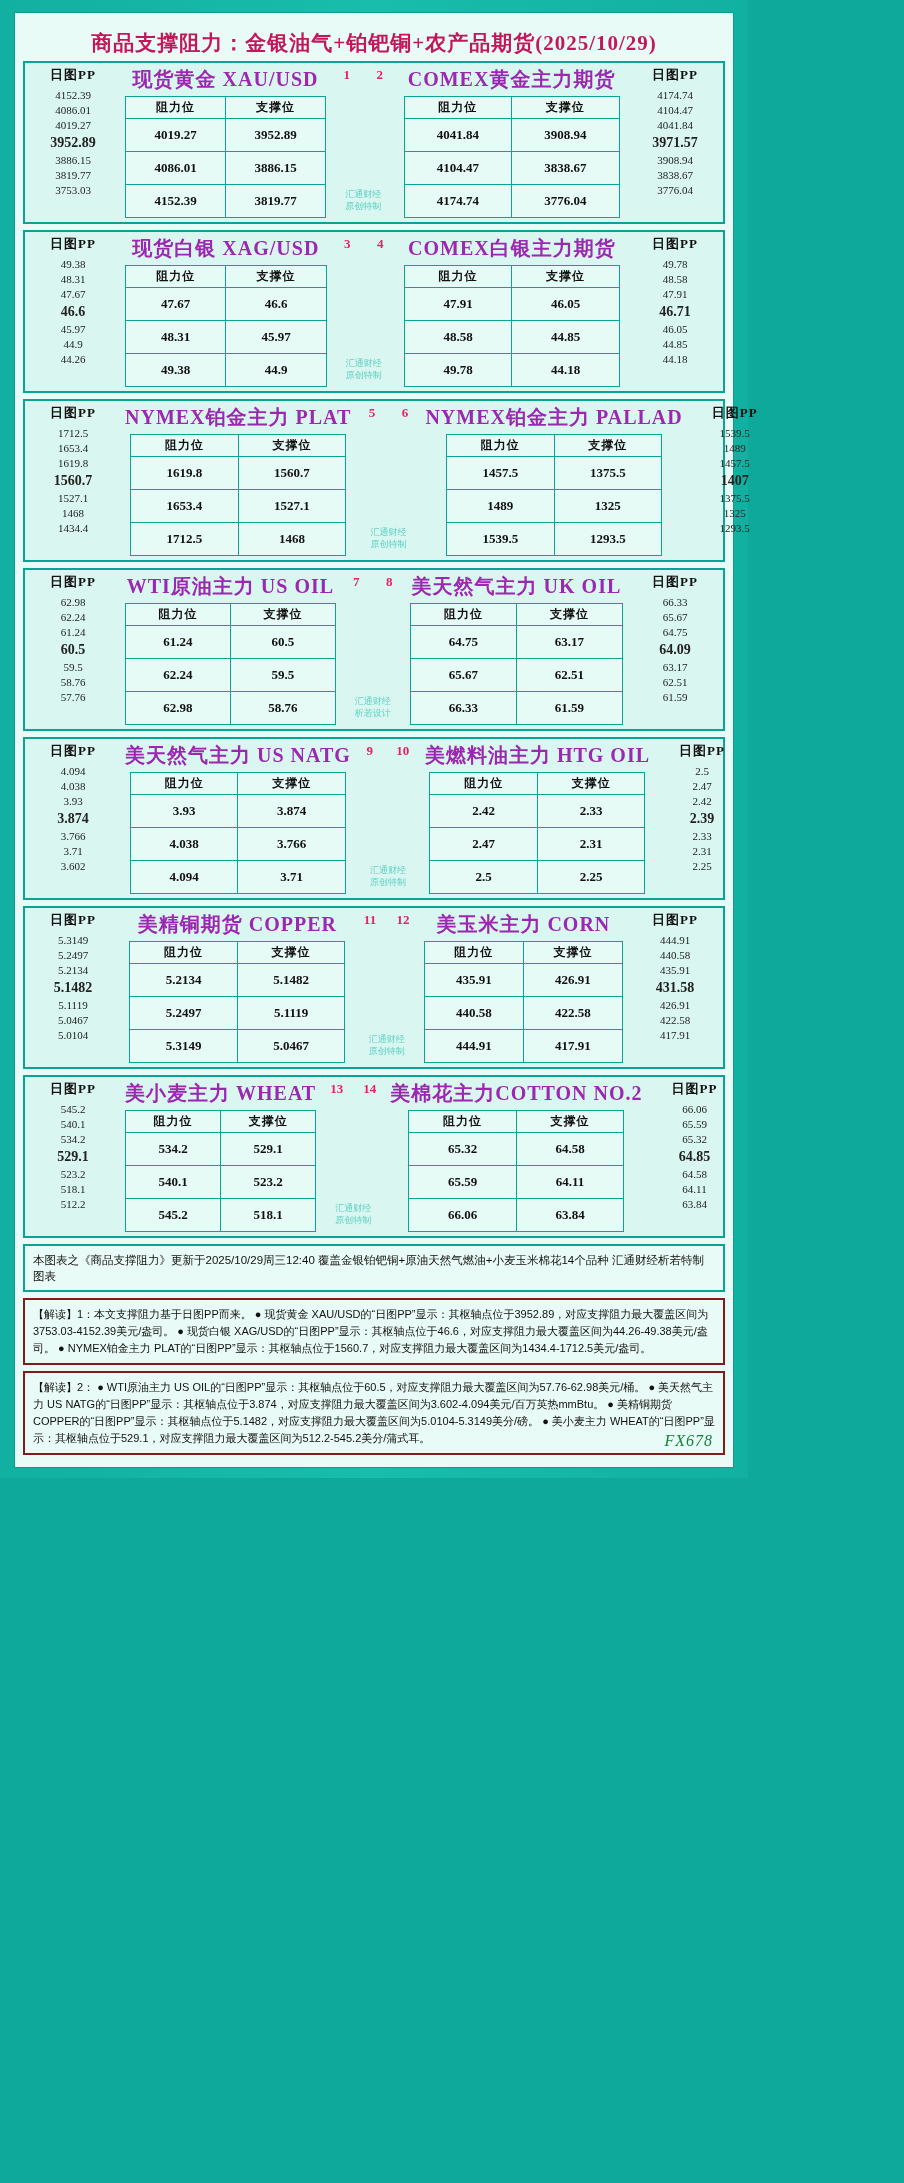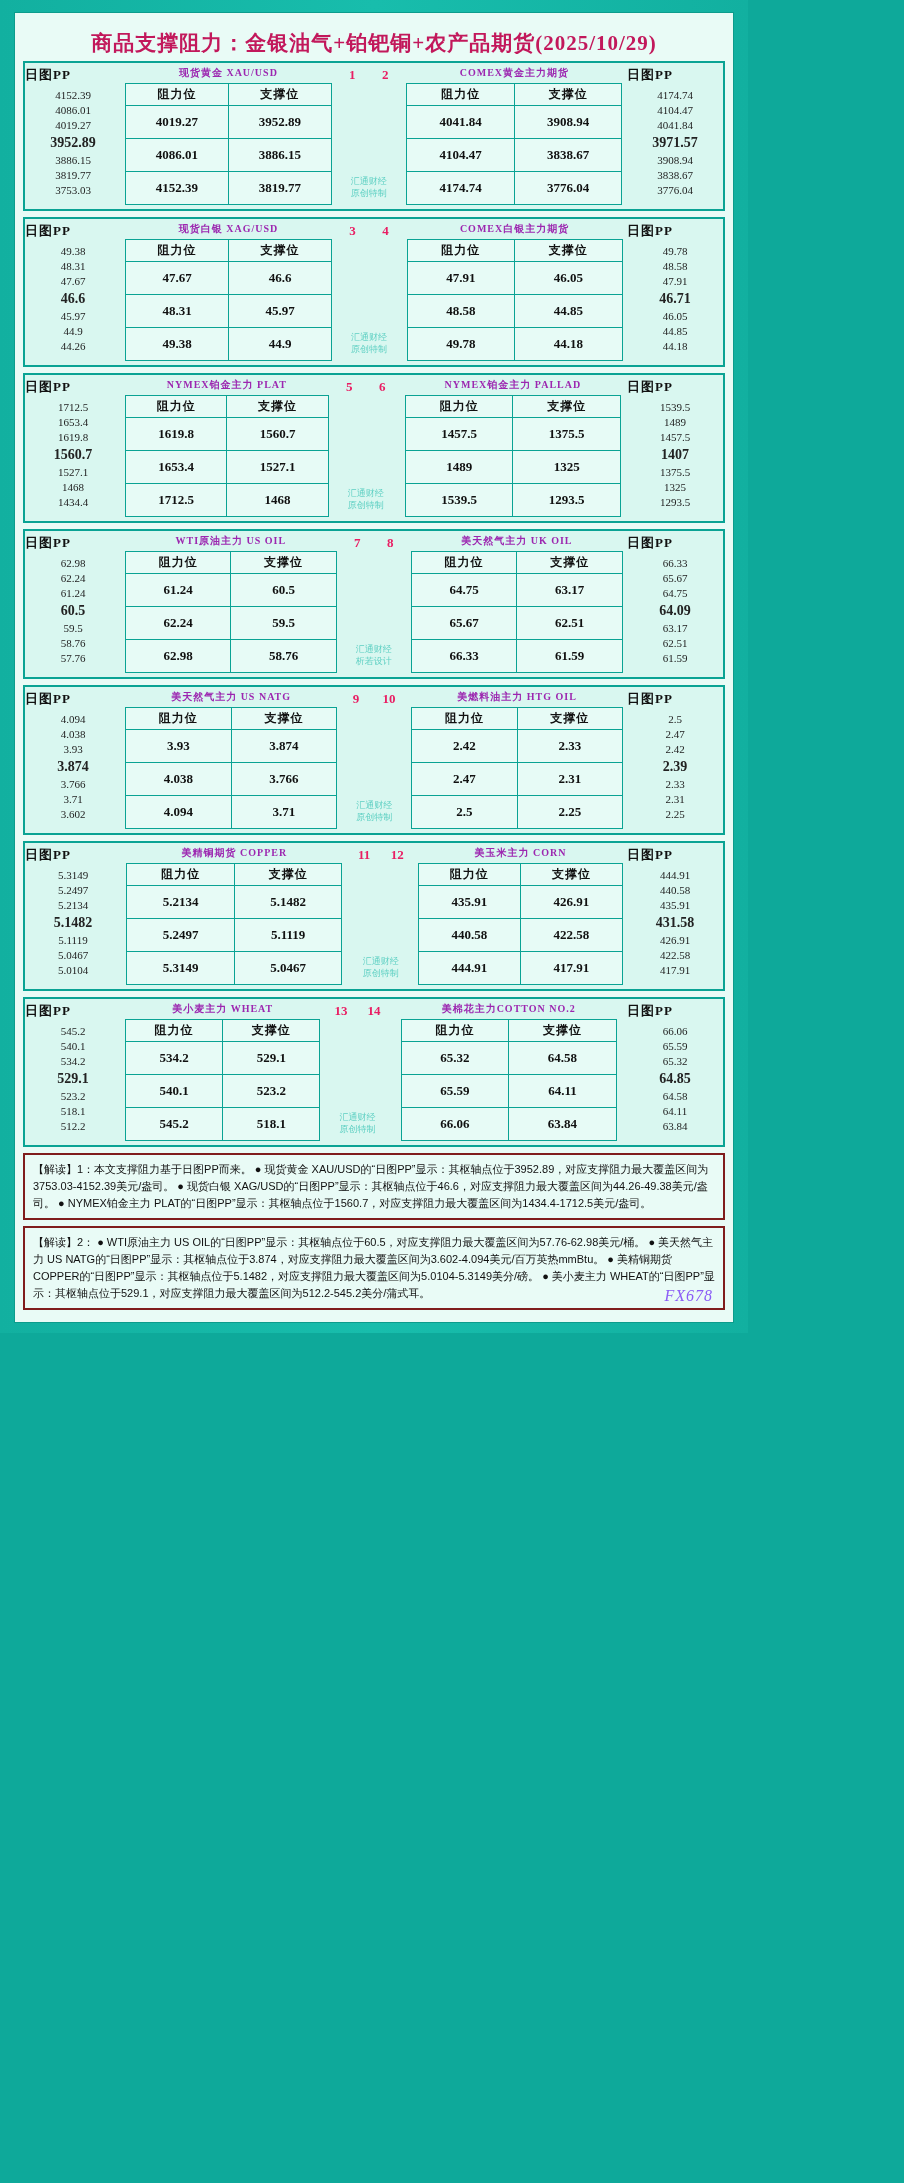--- a/index.html
+++ b/index.html
@@ -39,20 +39,21 @@
     border: 2px solid #0aa394;
     background: #d9f7f0;
     margin-bottom: 6px;
   }
   .block-inner { display: flex; width: 100%; }
   .side-col {
     width: 96px;
     flex: 0 0 96px;
     display: flex;
     flex-direction: column;
+    align-items: center;
     padding: 3px 0 4px 0;
   }
   .side-head {
     font-size: 13px;
     font-weight: bold;
     font-family: "Liberation Serif", serif;
     margin-bottom: 4px;
     letter-spacing: 1px;
   }
   .side-val {
@@ -68,21 +69,21 @@
     line-height: 20px;
   }
   .mid-col {
     flex: 1 1 auto;
     display: flex;
     flex-direction: column;
     align-items: center;
     padding: 3px 4px 4px 4px;
   }
   .inst-name {
-    font-size: 10px;
+    font-size: 20px;
     font-weight: bold;
     color: #9c27b0;
     font-family: "Liberation Serif", serif;
     letter-spacing: 1px;
     margin-bottom: 3px;
     white-space: nowrap;
   }
   table.lv {
     border-collapse: collapse;
     width: 100%;
@@ -148,21 +149,21 @@
     font-size: 11px;
     line-height: 17px;
     margin-bottom: 6px;
     position: relative;
   }
   .fx-mark {
     position: absolute;
     right: 10px;
     bottom: 4px;
     font-size: 16px;
-    color: #8b5cf6;
+    color: #15803d;
     font-family: "Liberation Serif", serif;
     font-style: italic;
     letter-spacing: 1px;
   }
 </style>
 </head>
 <body>
 
 <div class="page">
   <div class="sheet">
@@ -753,20 +754,21 @@
               <div class="side-val">65.32</div>
               <div class="side-val big">64.85</div>
               <div class="side-val">64.58</div>
               <div class="side-val">64.11</div>
               <div class="side-val">63.84</div>
             </div>
           </div>
         </div>
       </div>
 
+    <div class="footer-box">本图表之《商品支撑阻力》更新于2025/10/29周三12:40  覆盖金银铂钯铜+原油天然气燃油+小麦玉米棉花14个品种  汇通财经析若特制图表</div>
 
     <div class="note-box">【解读】1：本文支撑阻力基于日图PP而来。 ● 现货黄金 XAU/USD的“日图PP”显示：其枢轴点位于3952.89，对应支撑阻力最大覆盖区间为3753.03-4152.39美元/盎司。 ● 现货白银 XAG/USD的“日图PP”显示：其枢轴点位于46.6，对应支撑阻力最大覆盖区间为44.26-49.38美元/盎司。 ● NYMEX铂金主力 PLAT的“日图PP”显示：其枢轴点位于1560.7，对应支撑阻力最大覆盖区间为1434.4-1712.5美元/盎司。</div>
     <div class="note-box">
       <span>【解读】2： ● WTI原油主力 US OIL的“日图PP”显示：其枢轴点位于60.5，对应支撑阻力最大覆盖区间为57.76-62.98美元/桶。 ● 美天然气主力 US NATG的“日图PP”显示：其枢轴点位于3.874，对应支撑阻力最大覆盖区间为3.602-4.094美元/百万英热mmBtu。 ● 美精铜期货 COPPER的“日图PP”显示：其枢轴点位于5.1482，对应支撑阻力最大覆盖区间为5.0104-5.3149美分/磅。 ● 美小麦主力 WHEAT的“日图PP”显示：其枢轴点位于529.1，对应支撑阻力最大覆盖区间为512.2-545.2美分/蒲式耳。</span>
       <span class="fx-mark">FX678</span>
     </div>
 
   </div>
 </div>
 

